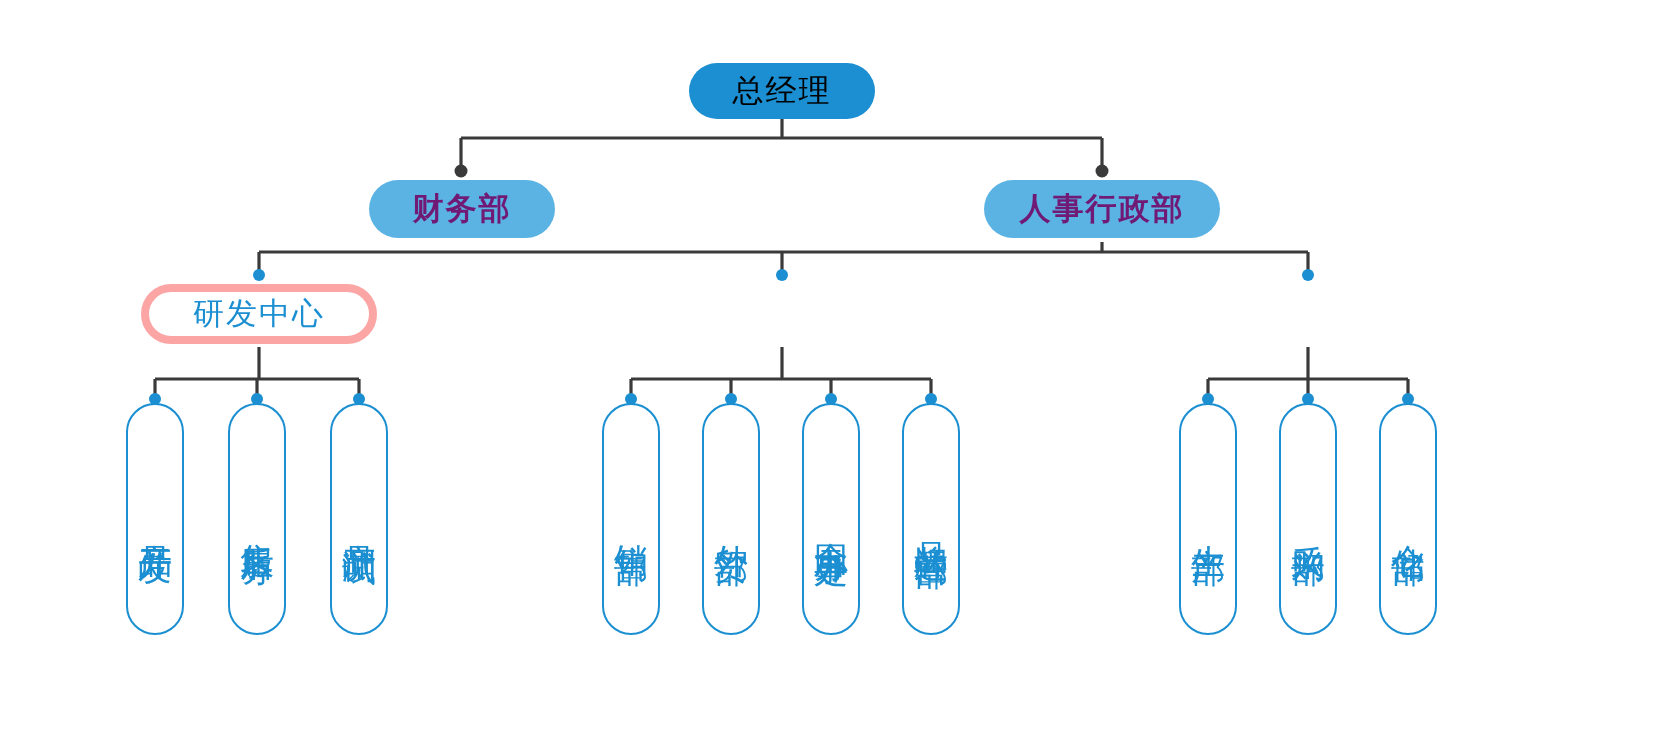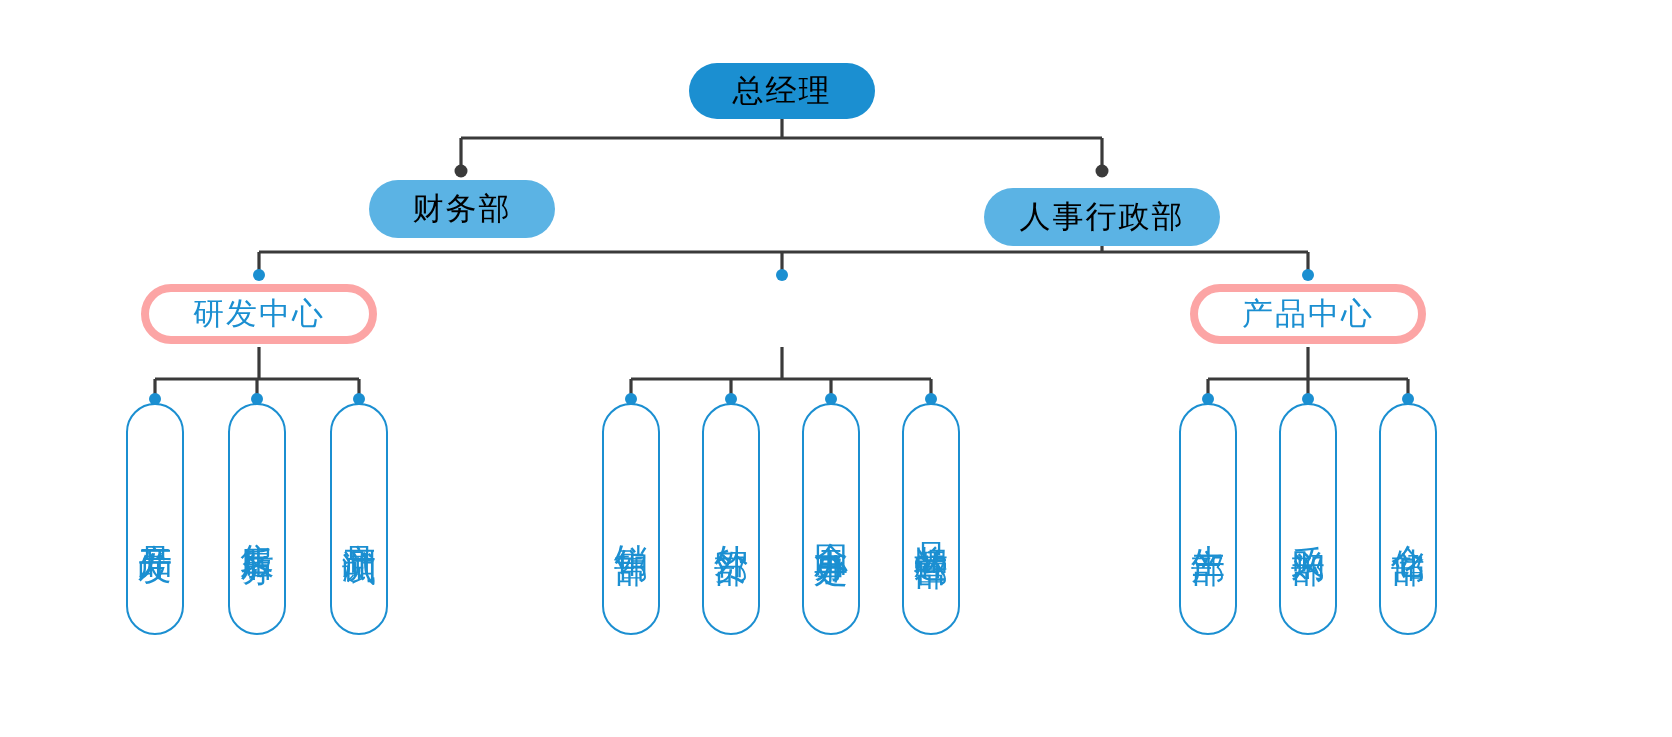--- a/index.html
+++ b/index.html
@@ -39,24 +39,24 @@
     background: #1b8fd1;
     color: #000000;
     font-size: 31px;
     letter-spacing: 2px;
     font-weight: 400;
   }
   
   .node-l2 {
     border-radius: 999px;
     background: #5bb3e4;
-    color: #000000;
+    color: #701a75;
     font-size: 31px;
     letter-spacing: 2px;
-    font-weight: 400;
+    font-weight: 700;
   }
   
   .node-l3 {
     border-radius: 999px;
     background: #ffffff;
     border: 8px solid #fca5a5;
     color: #1b8fd1;
     font-size: 31px;
     letter-spacing: 2px;
     font-weight: 400;
@@ -140,29 +140,26 @@
     </g>
   </svg>
 
   <div class="node node-root" style="left:689px; top:63px; width:186px; height:56px;">
     <span class="node-label">总经理</span>
   </div>
 
   <div class="node node-l2" style="left:369px; top:180px; width:186px; height:58px;">
     <span class="node-label">财务部</span>
   </div>
-  <div class="node node-l2" style="left:984px; top:188px; width:236px; height:58px;justify-content:center;">
+  <div class="node node-l2" style="left:984px; top:180px; width:236px; height:58px;justify-content:center;">
     <span class="node-label">人事行政部</span>
   </div>
 
   <div class="node node-l3" style="left:141px; top:284px; width:236px; height:60px;">
     <span class="node-label">研发中心</span>
-  </div>
-  <div class="node node-l3" style="left:1190px; top:284px; width:236px; height:60px;">
-    <span class="node-label">产品中心</span>
   </div>
 
   <div class="node node-leaf" style="left:126px; top:403px; width:58px; height:232px;">
     <span class="node-label">产品开发</span>
   </div>
   <div class="node node-leaf" style="left:228px; top:403px; width:58px; height:232px;">
     <span class="node-label">售后服务</span>
   </div>
   <div class="node node-leaf" style="left:330px; top:403px; width:58px; height:232px;">
     <span class="node-label">产品测试</span>

